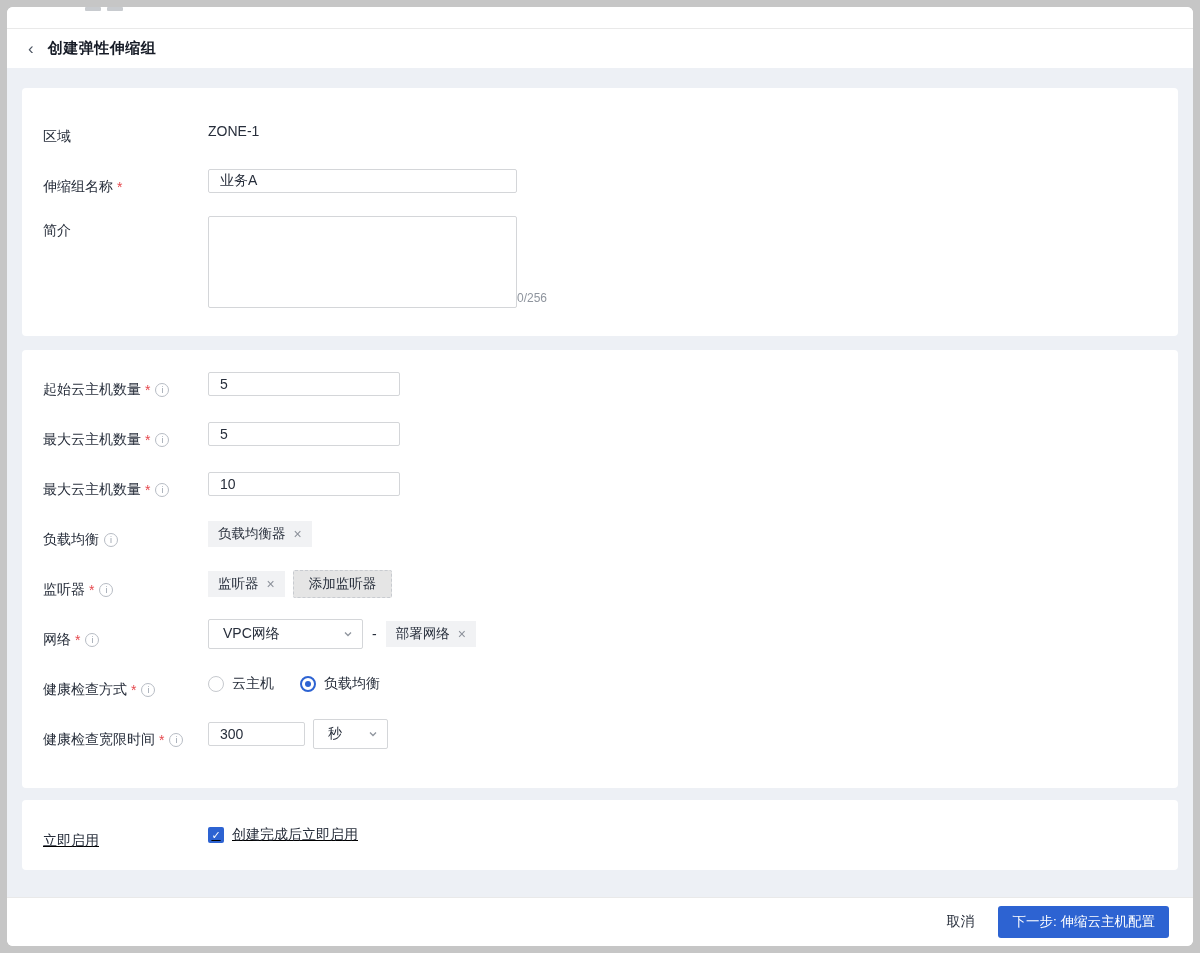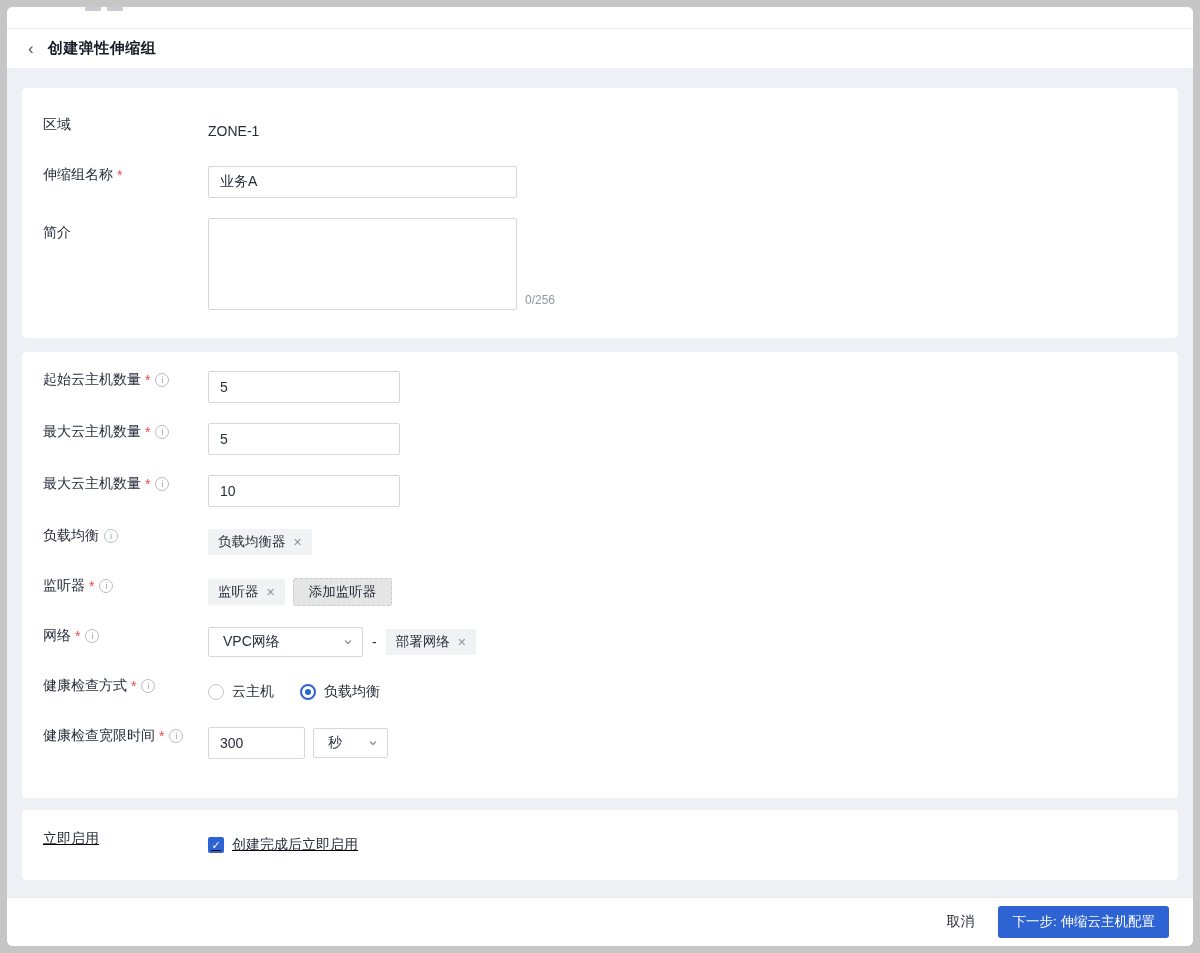--- a/index.html
+++ b/index.html
@@ -58,21 +58,21 @@
   }
   .card {
     background: #fff;
     border-radius: 4px;
   }
   .card-basic  { padding: 28px 21px; margin-bottom: 14px; }
   .card-config { padding: 19px 21px 39px 21px; margin-bottom: 12px; }
   .card-enable { padding: 20px 21px; text-decoration: underline; }
   .form-row {
     display: flex;
-    align-items: flex-start;
+    align-items: flex-end;
     margin-bottom: 20px;
   }
   .form-row:last-child { margin-bottom: 0; }
   .form-row.top-align { align-items: flex-start; }
   .label-col {
     width: 165px;
     flex: none;
     font-size: 14px;
     color: #272e3b;
     display: flex;
@@ -90,21 +90,21 @@
     display: inline-flex;
     align-items: center;
     justify-content: center;
     margin-left: 5px;
     font-style: normal;
     flex: none;
   }
   .value-col { display: flex; align-items: center; min-height: 30px; }
   .static-value { font-size: 14px; color: #272e3b; }
   .text-input {
-    height: 32px;
+    height: 24px;
     border: 1px solid #d4d6d9;
     border-radius: 2px;
     font-size: 14px;
     color: #272e3b;
     padding: 0 11px;
     font-family: "Liberation Sans", "DejaVu Sans", sans-serif;
     outline: none;
     background: #fff;
   }
   .w-name { width: 309px; }
@@ -118,21 +118,20 @@
     resize: none;
     font-size: 14px;
     color: #272e3b;
     padding: 6px 11px;
     font-family: "Liberation Sans", "DejaVu Sans", sans-serif;
     outline: none;
   }
   .counter {
     font-size: 12px;
     color: #8f959e;
-    margin-left: 8px;
     align-self: flex-end;
     padding-bottom: 3px;
   }
   .tag {
     display: inline-flex;
     align-items: center;
     height: 26px;
     background: #f1f2f4;
     border-radius: 0;
     padding: 0 10px;

